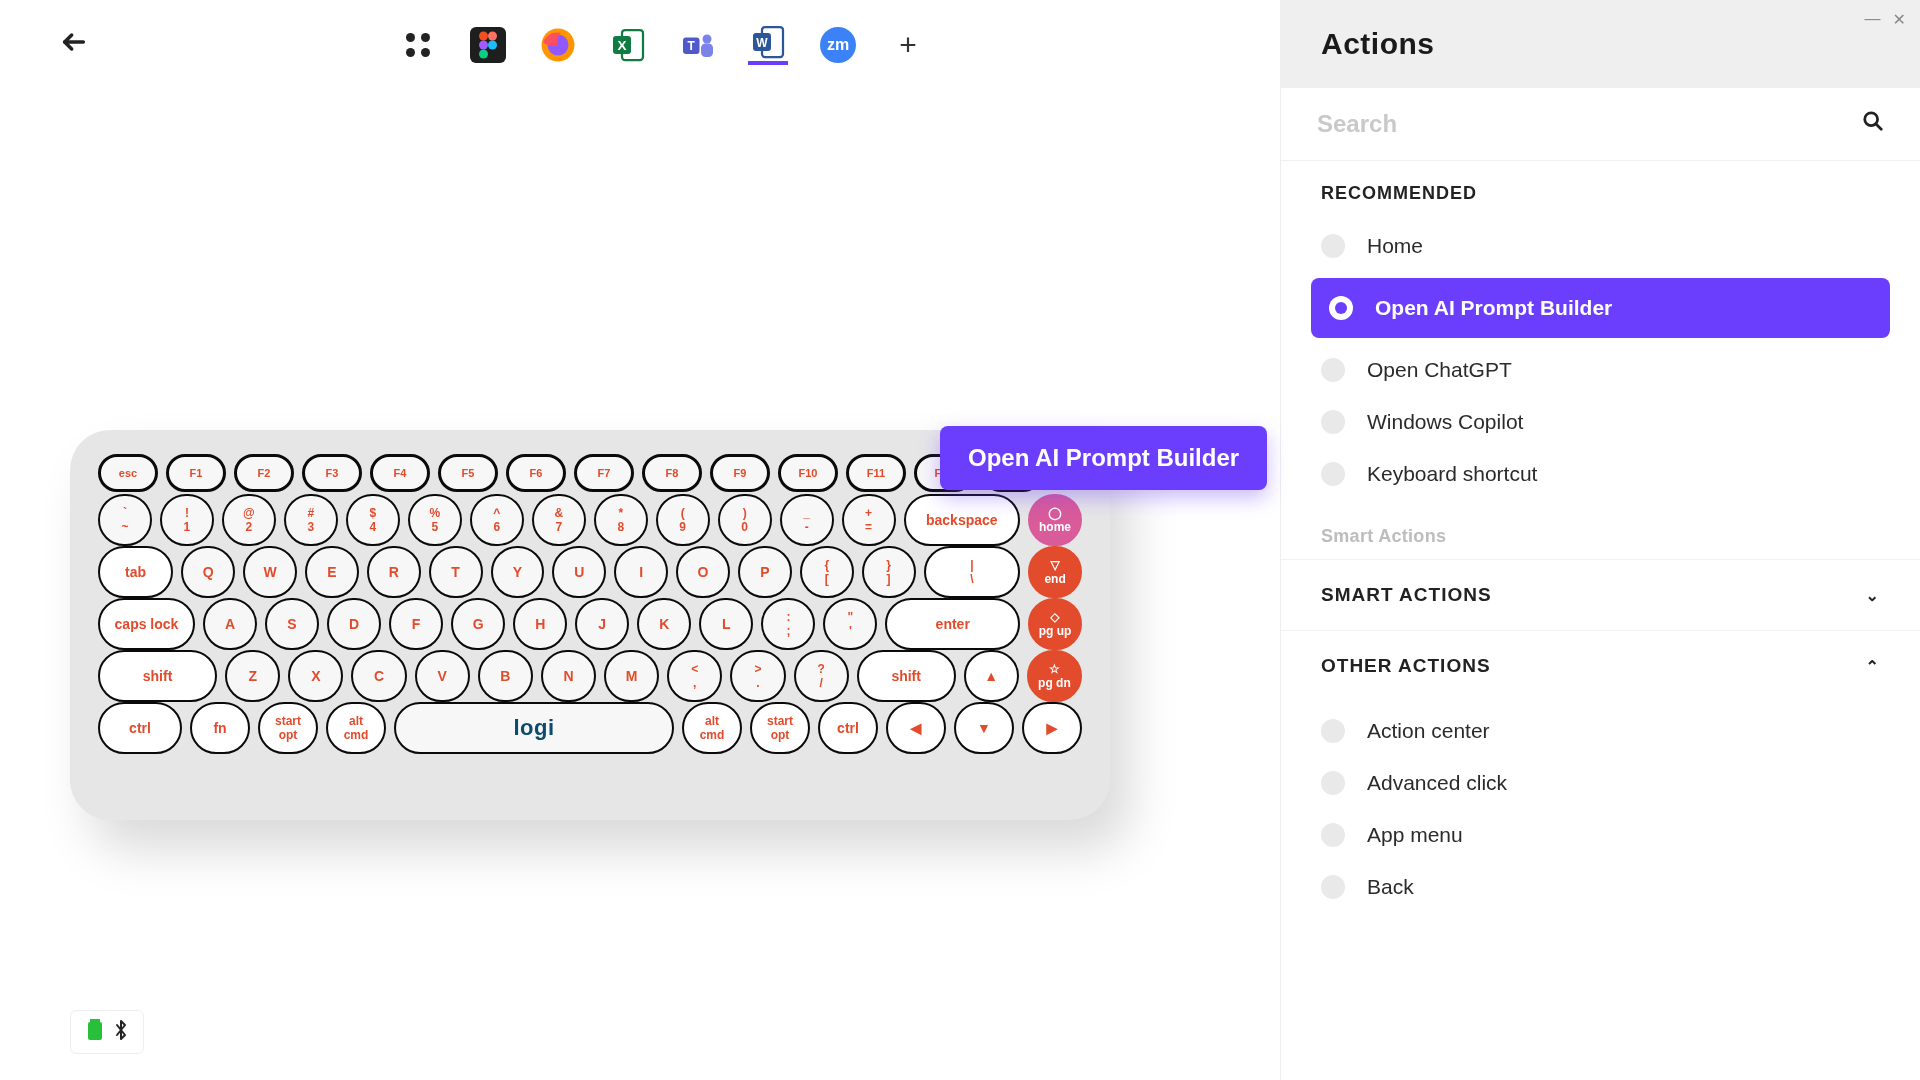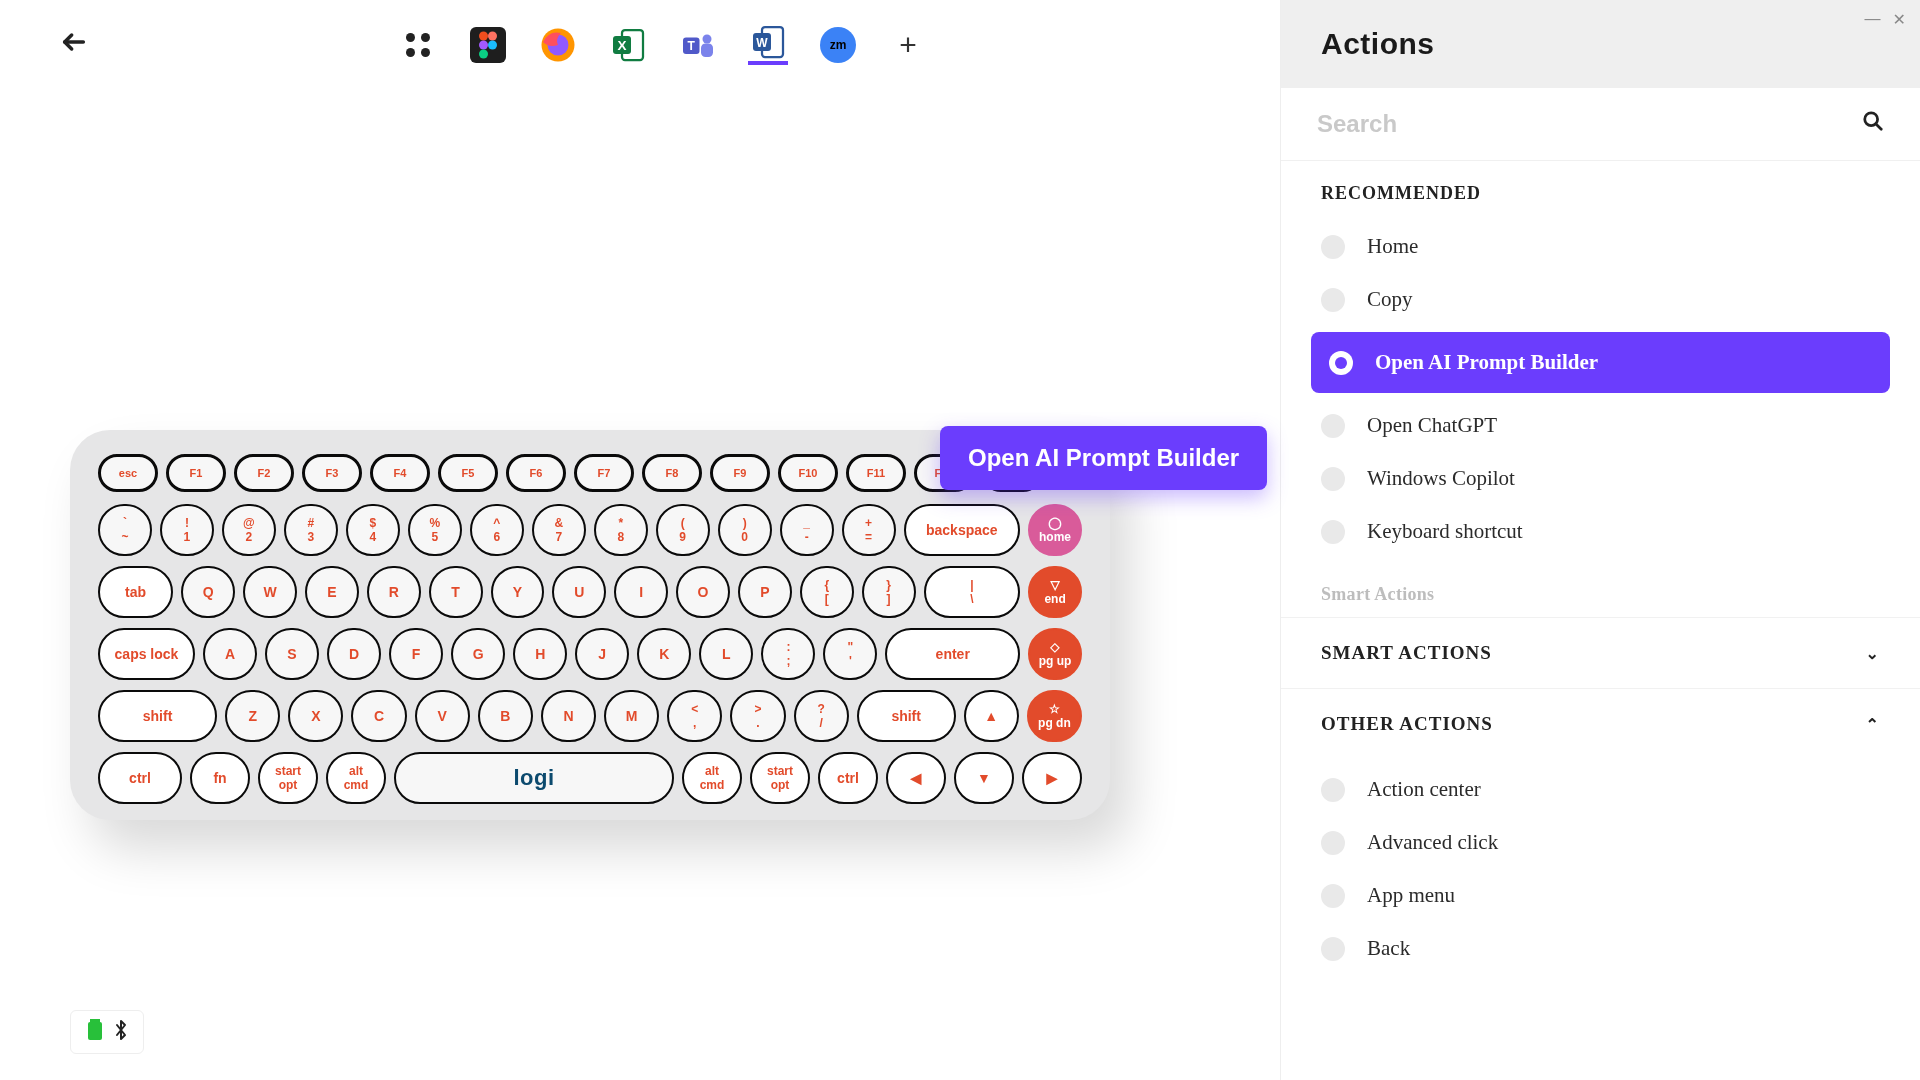--- a/index.html
+++ b/index.html
@@ -10,25 +10,25 @@
 
   
   .topbar { display:flex; align-items:center; height:90px; padding:0 60px; gap:18px;}
   .back-btn { font-size:28px; cursor:pointer; }
   .app-tabs { flex:1; display:flex; justify-content:center; align-items:center; gap:30px;}
   .app-tab { width:40px; height:40px; border-radius:6px; display:flex; align-items:center; justify-content:center; font-size:20px; cursor:pointer;}
   .app-tab.grid { font-size:22px; color:#333;}
   .app-tab svg { width:36px; height:36px; }
   .app-tab.active { border-bottom:4px solid #6b3dfd; padding-bottom:2px; border-radius:0;}
   .app-tab.add { font-size:30px; color:#333; font-weight:400;}
-  .tab-circle { width:36px; height:36px; border-radius:50%; background:#3b82f6; display:flex; align-items:center; justify-content:center; color:#000000; font-size:12px; font-weight:600;}
+  .tab-circle { width:36px; height:36px; border-radius:50%; background:#3b82f6; display:flex; align-items:center; justify-content:center; color:#ffffff; font-size:16px; font-weight:600;}
 
   
   .kbd-wrap { position:absolute; left:70px; top:430px; width:1040px; height:390px; background:#e6e6e7; border-radius:40px; box-shadow: 20px 30px 50px rgba(0,0,0,.15); padding:24px 28px 30px;}
-  .kbd-rows { display:flex; flex-direction:column; gap:10px; }
+  .kbd-rows { display:flex; flex-direction:column; }
   .kbd-row { display:flex; gap:8px; }
   .key { background:#f7f7f7; border:2px solid #0a0a0a; border-radius:26px; height:52px; display:flex; flex-direction:column; align-items:center; justify-content:center; color:#e24b2b; font-size:14px; font-weight:600; position:relative;}
   .key .top { font-size:12px; font-weight:600; line-height:1;}
   .key .bot { font-size:12px; line-height:1; margin-top:2px;}
   .key.small { width:60px; }
   .key.w75 { width:84px; }
   .key.w100{ width:108px;}
   .key.w125{ width:130px;}
   .key.w150{ width:150px;}
   .key.space{ flex:1;}
@@ -51,21 +51,21 @@
 
   
   .panel-titlebar { height:88px; background:#efefef; display:flex; align-items:center; padding:0 40px; position:relative;}
   .panel-title { font-size:30px; font-weight:800; letter-spacing:.5px; color:#1a1a1a;}
   .winbtns { position:absolute; right:14px; top:10px; display:flex; gap:12px; color:#888; font-size:16px;}
   .winbtn { cursor:pointer;}
   .searchbar { display:flex; align-items:flex-start; padding:22px 36px; border-bottom:1px solid #f0f0f0;}
   .searchbar input { flex:1; border:none; outline:none; font-size:24px; color:#444; }
   .searchbar input::placeholder { color:#c9c9c9; font-weight:700;}
   .search-icon { font-size:22px; color:#222; font-weight:700;}
-  .panel-scroll { flex:1; overflow-y:auto; padding-bottom:40px;font-family:Liberation Serif, serif;}
+  .panel-scroll { flex:1; overflow-y:auto; padding-bottom:40px;}
   .section-head { padding:22px 40px 12px; font-size:18px; font-weight:800; letter-spacing:1px; color:#222;}
   .section-head.muted { color:#bdbdbd; font-weight:700; letter-spacing:0.3px;}
   .section-head.expandable { display:flex; align-items:center; justify-content:space-between; border-top:1px solid #f1f1f1; padding:24px 40px; cursor:pointer; font-size:19px;}
   .chev { font-size:16px; color:#222;}
   .action-list { padding: 4px 0px;}
   .action-item { display:flex; align-items:center; gap:22px; padding:14px 40px; font-size:21px; color:#2b2b2b; cursor:pointer;}
   .radio { width:24px; height:24px; border-radius:50%; background:#e9e9e9; display:flex; align-items:center; justify-content:center;}
   .action-item.selected { background:#6b3dfd; color:#fff; margin:6px 30px; border-radius:8px; padding:18px 18px; font-weight:800;}
   .action-item.selected .radio { background:#fff;}
   .action-item.selected .radio::after { content:""; width:12px; height:12px; border-radius:50%; background:#6b3dfd;}
@@ -367,24 +367,20 @@
           </svg>
       </span>
     </div>
     <div class="panel-scroll" id="panel-scroll">
         <div class="section-head ">RECOMMENDED</div>
         <div class="action-list">
           <div class="action-item">
             <span class="radio"></span>
             <span>Home</span>
           </div>
-          <div class="action-item">
-            <span class="radio"></span>
-            <span>Copy</span>
-          </div>
           <div class="action-item selected">
             <span class="radio"></span>
             <span>Open AI Prompt Builder</span>
           </div>
           <div class="action-item">
             <span class="radio"></span>
             <span>Open ChatGPT</span>
           </div>
           <div class="action-item">
             <span class="radio"></span>

